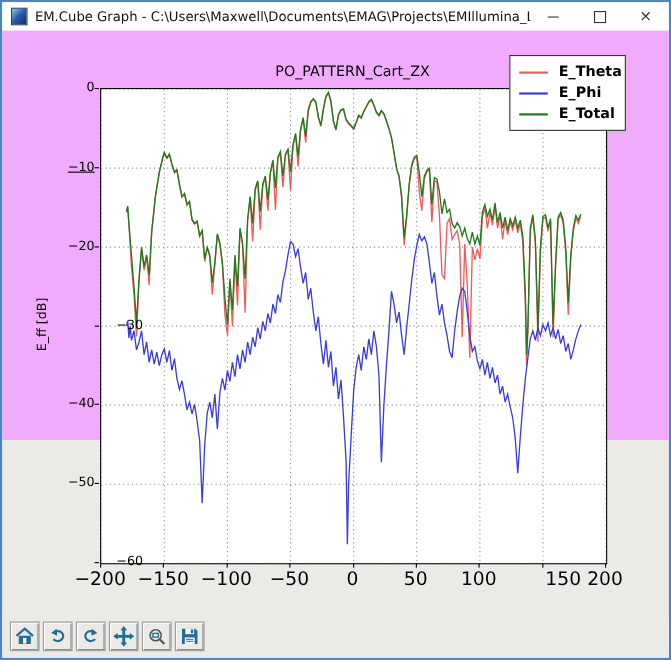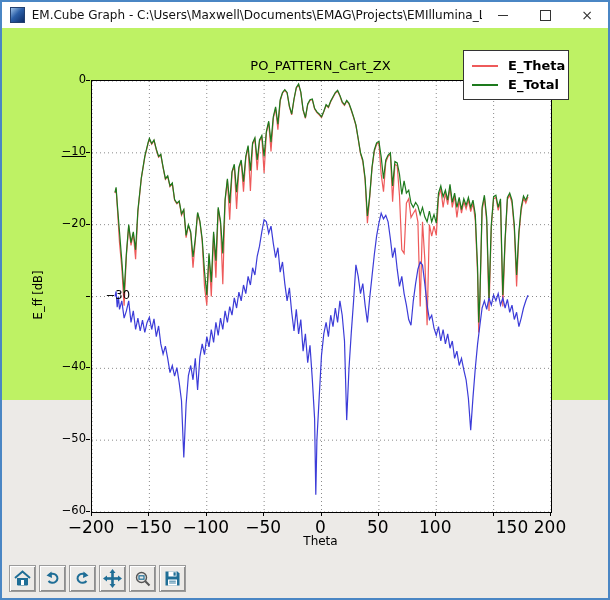--- a/index.html
+++ b/index.html
@@ -8,21 +8,21 @@
   #titlebar{position:absolute;left:0;top:0;right:0;height:26px;background:#ffffff;display:flex;align-items:center;}
   #app-icon{width:16px;height:16px;margin:0 7px 0 8px;background:linear-gradient(135deg,#9fc4ea 0%,#2b5fa8 45%,#0d2d66 100%);border:1px solid #23406e;box-sizing:border-box;}
   #title-text{font-size:12px;color:#111;white-space:nowrap;overflow:hidden;}
   #win-controls{margin-left:auto;display:flex;height:100%;}
   .win-btn{width:42px;height:100%;display:flex;align-items:center;justify-content:center;color:#333;font-size:13px;}
   .glyph-min{width:10px;height:1px;background:#333;display:block;}
   .glyph-max{width:9px;height:9px;border:1px solid #333;display:block;}
   .glyph-close{font-size:14px;line-height:1;color:#333;}
   
   #client{position:absolute;left:0;top:26px;right:0;bottom:0;background:#eceae7;}
-  #figure{position:absolute;left:0;top:0;right:0;height:372px;background:#bef264;}
+  #figure{position:absolute;left:0;top:0;right:0;height:372px;background:#f0abfc;}
   #chart-title{position:absolute;left:89px;width:459px;top:30px;text-align:center;font-size:13px;color:#000;}
   #ylabel{position:absolute;left:36px;top:267px;transform:translate(-50%,-50%) rotate(-90deg);font-size:11.5px;color:#000;white-space:nowrap;}
   #xlabel{position:absolute;left:89px;width:459px;top:506px;text-align:center;font-size:12px;color:#000;}
   #plot-area{position:absolute;left:89px;top:52px;width:459px;height:431px;background:#ffffff;border:1px solid #000;box-sizing:content-box;}
   #plot-svg{display:block;width:459px;height:431px;}
   .xtick-label{position:absolute;transform:translateX(-50%);font-size:17px;color:#000;top:489px;}
   .ytick-label{position:absolute;left:0;width:84px;text-align:right;font-size:11.5px;color:#000;}
   .tickmark{position:absolute;background:#000;}
   
   #legend{position:absolute;left:461px;top:22px;width:106px;background:#ffffff;border:1px solid #333;padding:5px 8px 5px 8px;box-sizing:border-box;}
@@ -51,21 +51,20 @@
       <div class="win-btn">
           <span class="glyph-close">×</span>
         </div>
     </div>
   </div>
 
   <div id="client">
     <div id="figure">
       <div id="chart-title">PO_PATTERN_Cart_ZX</div>
       <div id="ylabel">E_ff [dB]</div>
-      <div id="xlabel">Theta</div>
       <div id="plot-area">
         <svg id="plot-svg" viewBox="0 0 459 431" preserveAspectRatio="none">
             <line x1="0" y1="0" x2="0" y2="431" stroke="#8a8a8a" stroke-width="1" stroke-dasharray="1,3"></line>
             <line x1="57.375" y1="0" x2="57.375" y2="431" stroke="#8a8a8a" stroke-width="1" stroke-dasharray="1,3"></line>
             <line x1="114.75" y1="0" x2="114.75" y2="431" stroke="#8a8a8a" stroke-width="1" stroke-dasharray="1,3"></line>
             <line x1="172.125" y1="0" x2="172.125" y2="431" stroke="#8a8a8a" stroke-width="1" stroke-dasharray="1,3"></line>
             <line x1="229.5" y1="0" x2="229.5" y2="431" stroke="#8a8a8a" stroke-width="1" stroke-dasharray="1,3"></line>
             <line x1="286.875" y1="0" x2="286.875" y2="431" stroke="#8a8a8a" stroke-width="1" stroke-dasharray="1,3"></line>
             <line x1="344.25" y1="0" x2="344.25" y2="431" stroke="#8a8a8a" stroke-width="1" stroke-dasharray="1,3"></line>
             <line x1="401.625" y1="0" x2="401.625" y2="431" stroke="#8a8a8a" stroke-width="1" stroke-dasharray="1,3"></line>
@@ -106,27 +105,31 @@
           <div class="ytick-label" style="top: 115.833px; text-decoration: underline;">−10</div>
           <div class="tickmark" style="left: 84px; top: 123.833px; width: 4px; height: 1px;"></div>
           <div class="ytick-label" style="top: 187.667px;">−20</div>
           <div class="tickmark" style="left: 84px; top: 195.667px; width: 4px; height: 1px;"></div>
           <div class="ytick-label" style="top: 259.5px; padding-left: 44px;">−30</div>
           <div class="tickmark" style="left: 84px; top: 267.5px; width: 4px; height: 1px;"></div>
           <div class="ytick-label" style="top: 331.333px;">−40</div>
           <div class="tickmark" style="left: 84px; top: 339.333px; width: 4px; height: 1px;"></div>
           <div class="ytick-label" style="top: 403.167px;">−50</div>
           <div class="tickmark" style="left: 84px; top: 411.167px; width: 4px; height: 1px;"></div>
-          <div class="ytick-label" style="top: 475px;">−60</div>
+          <div class="ytick-label" style="top: 475px; margin-left: 44px;">−60</div>
           <div class="tickmark" style="left: 84px; top: 483px; width: 4px; height: 1px;"></div>
         </div>
       <div id="legend">
           <div class="legend-row">
             <span class="legend-swatch" style="background: rgb(238, 90, 90);"></span>
             <span class="legend-label">E_Theta</span>
+          </div>
+          <div class="legend-row">
+            <span class="legend-swatch" style="background: rgb(60, 60, 216);"></span>
+            <span class="legend-label">E_Phi</span>
           </div>
           <div class="legend-row">
             <span class="legend-swatch" style="background: rgb(29, 122, 29);"></span>
             <span class="legend-label">E_Total</span>
           </div>
         </div>
     </div>
 
     <div id="toolbar">
       <button class="tbtn">

